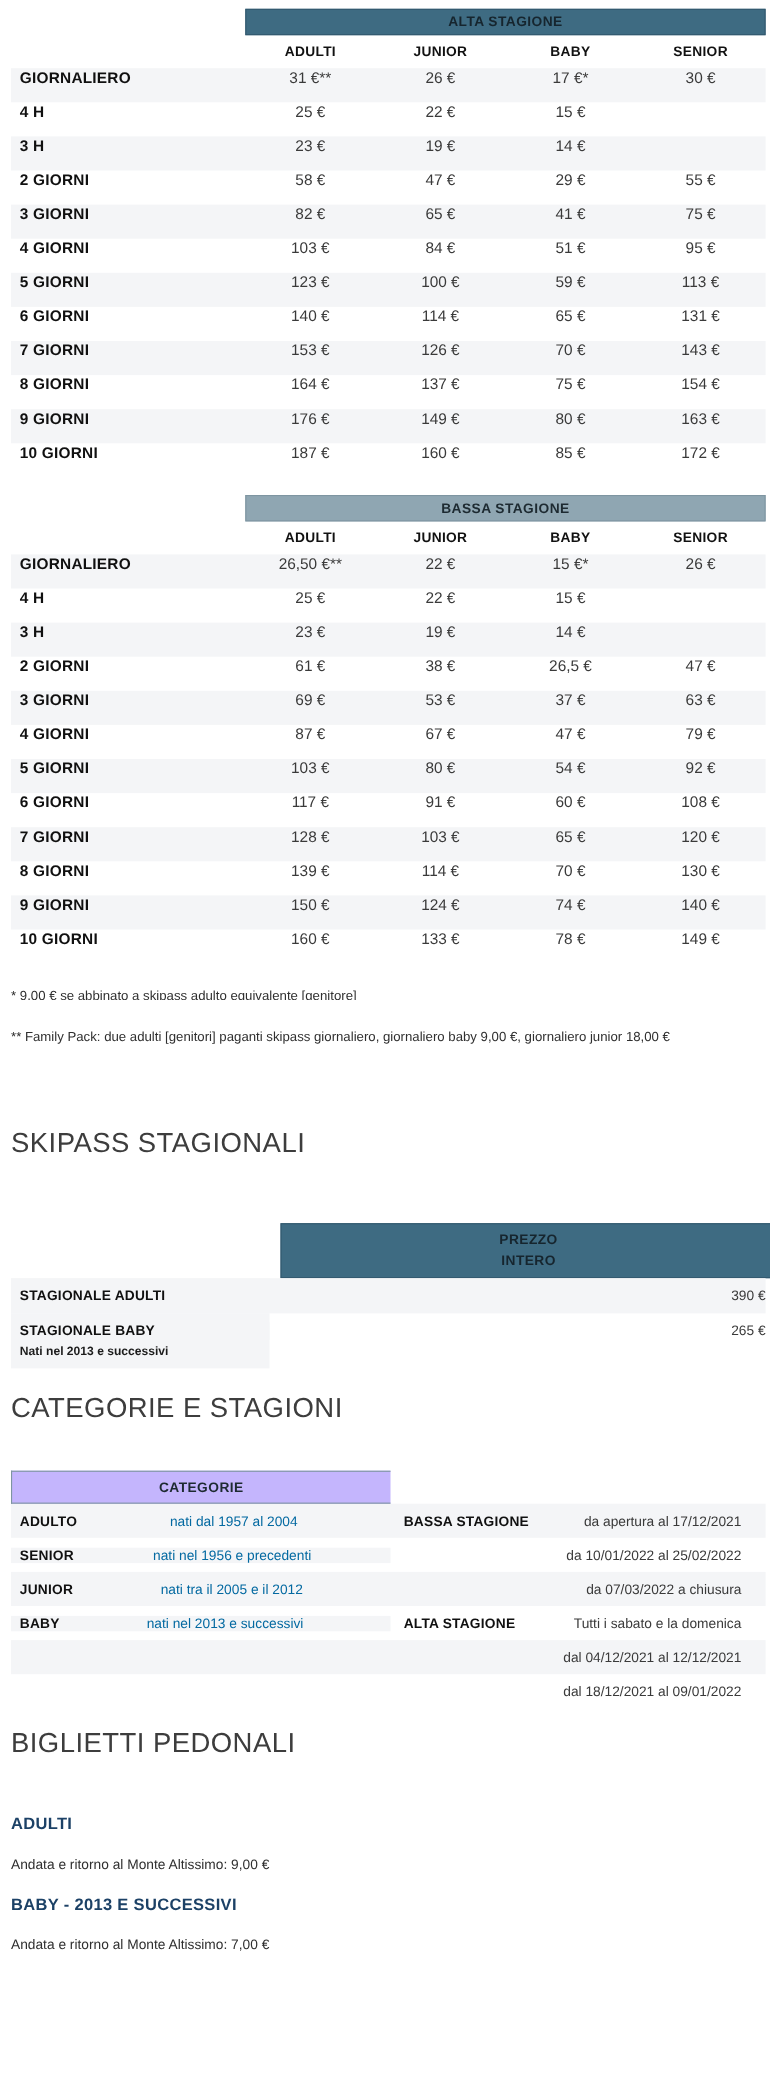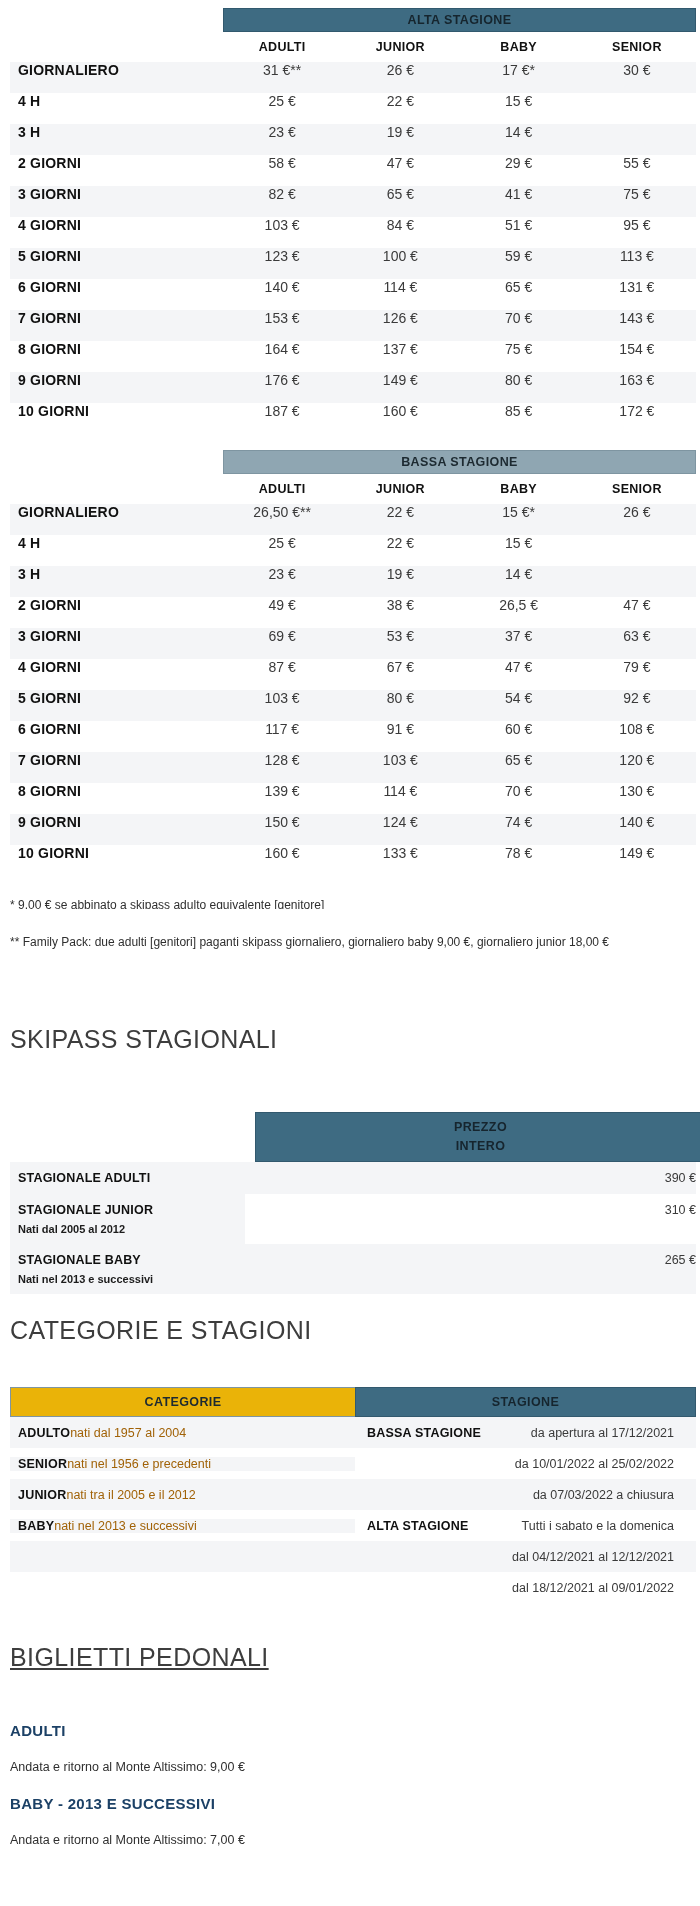--- a/index.html
+++ b/index.html
@@ -22,46 +22,46 @@
   .season-table { margin-bottom:16px; }
 
   
   .foot1 { margin:22px 0 0 10px; height:11px; overflow:hidden; font-size:12px; color:#2f2f2f; line-height:14px; }
   .foot2 { margin:26px 0 0 10px; font-size:12px; color:#2f2f2f; line-height:14px; }
 
   
   .sec-heading { margin-left:10px; font-size:25px; font-weight:400; color:#3d3d3d; letter-spacing:.4px; line-height:29px; }
   #h-stagionali { margin-top:76px; }
   #h-categorie { margin-top:22px; }
-  #h-pedonali { margin-top:40px;text-decoration:underline; }
+  #h-pedonali { margin-top:18px; }
 
   
   .st-bar { margin:58px 0 0 245px; width:451px; height:50px; box-sizing:border-box;
     background:#3e6b82; border:1px solid #32596e;
     display:flex; flex-direction:column; align-items:center; justify-content:center;
     font-size:12.5px; font-weight:bold; letter-spacing:.4px; color:#16252e; line-height:19px; }
   .st-rows div:nth-of-type(odd) { background:#f4f5f7; }
   .st-row { display:flex; }
   .st-left { width:235px; box-sizing:border-box; padding:8px 0 8px 8px; }
   .st-lbl { font-size:12.5px; font-weight:bold; color:#101010; line-height:16px; letter-spacing:.2px; }
   .st-sub { font-size:11px; font-weight:bold; color:#1c1c1c; line-height:14px; margin-top:4px; }
   .st-sub:empty { display:none; }
   .st-right { flex:1; text-align:right; padding-top:8px; font-size:12.5px; color:#3a3a3a; line-height:16px; }
 
   
   .cat-header { margin-top:42px; display:flex; height:30px; }
   .cat-header .hcell { box-sizing:border-box; display:flex; align-items:center; justify-content:center;
     font-size:12.5px; font-weight:bold; letter-spacing:.4px; }
-  .hcell.categorie { width:345px; background:#eab308; border:1px solid #7e95a1; border-right:none; color:#1d2a31; }
+  .hcell.categorie { width:345px; background:#c4b5fd; border:1px solid #7e95a1; border-right:none; color:#1d2a31; }
   .hcell.stagione  { width:341px; background:#3e6b82; border:1px solid #32596e; color:#16252e; }
   .cat-rows div:nth-of-type(odd) { background:#f4f5f7; }
   .cat-row { display:flex; align-items:center; height:31px; font-size:12.5px; }
   .cat-cell { width:345px; display:flex; align-items:center; }
   .cat-lbl { padding-left:8px; font-weight:bold; color:#101010; white-space:nowrap; letter-spacing:.2px; }
-  .cat-desc { flex:1; text-align:left; color:#a16207; }
+  .cat-desc { flex:1; text-align:center; color:#0369a1; }
   .stag-cell { width:341px; display:flex; align-items:center; }
   .stag-lbl { width:118px; box-sizing:border-box; padding-left:12px; font-weight:bold; color:#101010; white-space:nowrap; letter-spacing:.2px; }
   .stag-desc { flex:1; text-align:right; padding-right:22px; color:#3a3a3a; }
 
   
   .ped-title { margin:51px 0 0 10px; font-size:15px; font-weight:bold; color:#1c4166; letter-spacing:.3px; line-height:16px; }
   .ped-title.second { margin-top:21px; }
   .ped-text { margin:21px 0 0 10px; font-size:12.5px; color:#2f2f2f; line-height:15px; }
 </style>
 </head>
@@ -210,21 +210,21 @@
         <div class="p-row">
           <span class="lbl">3 H</span>
           <span class="val">23 €</span>
           <span class="val">19 €</span>
           <span class="val">14 €</span>
           <span class="val"></span>
         </div>
 
         <div class="p-row">
           <span class="lbl">2 GIORNI</span>
-          <span class="val">49 €</span>
+          <span class="val">61 €</span>
           <span class="val">38 €</span>
           <span class="val">26,5 €</span>
           <span class="val">47 €</span>
         </div>
 
         <div class="p-row">
           <span class="lbl">3 GIORNI</span>
           <span class="val">69 €</span>
           <span class="val">53 €</span>
           <span class="val">37 €</span>
@@ -302,44 +302,36 @@
     <div class="st-rows">
 
         <div class="st-row">
           <div class="st-left">
             <div class="st-lbl">STAGIONALE ADULTI</div>
 
           </div>
           <div class="st-right">390 €</div>
         </div>
 
-        <div class="st-row">
-          <div class="st-left">
-            <div class="st-lbl">STAGIONALE JUNIOR</div>
-            <div class="st-sub">Nati dal 2005 al 2012</div>
-          </div>
-          <div class="st-right">310 €</div>
-        </div>
 
         <div class="st-row">
           <div class="st-left">
             <div class="st-lbl">STAGIONALE BABY</div>
             <div class="st-sub">Nati nel 2013 e successivi</div>
           </div>
           <div class="st-right">265 €</div>
         </div>
       </div>
   </div>
 
   <h2 class="sec-heading" id="h-categorie" style="margin-bottom:0;">CATEGORIE E STAGIONI</h2>
 
   <div class="tbl">
     <div class="cat-header">
       <div class="hcell categorie">CATEGORIE</div>
-      <div class="hcell stagione">STAGIONE</div>
     </div>
     <div class="cat-rows">
 
         <div class="cat-row">
           <div class="cat-cell">
             <span class="cat-lbl">ADULTO</span>
             <span class="cat-desc">nati dal 1957 al 2004</span>
           </div>
           <div class="stag-cell">
             <span class="stag-lbl">BASSA STAGIONE</span>

